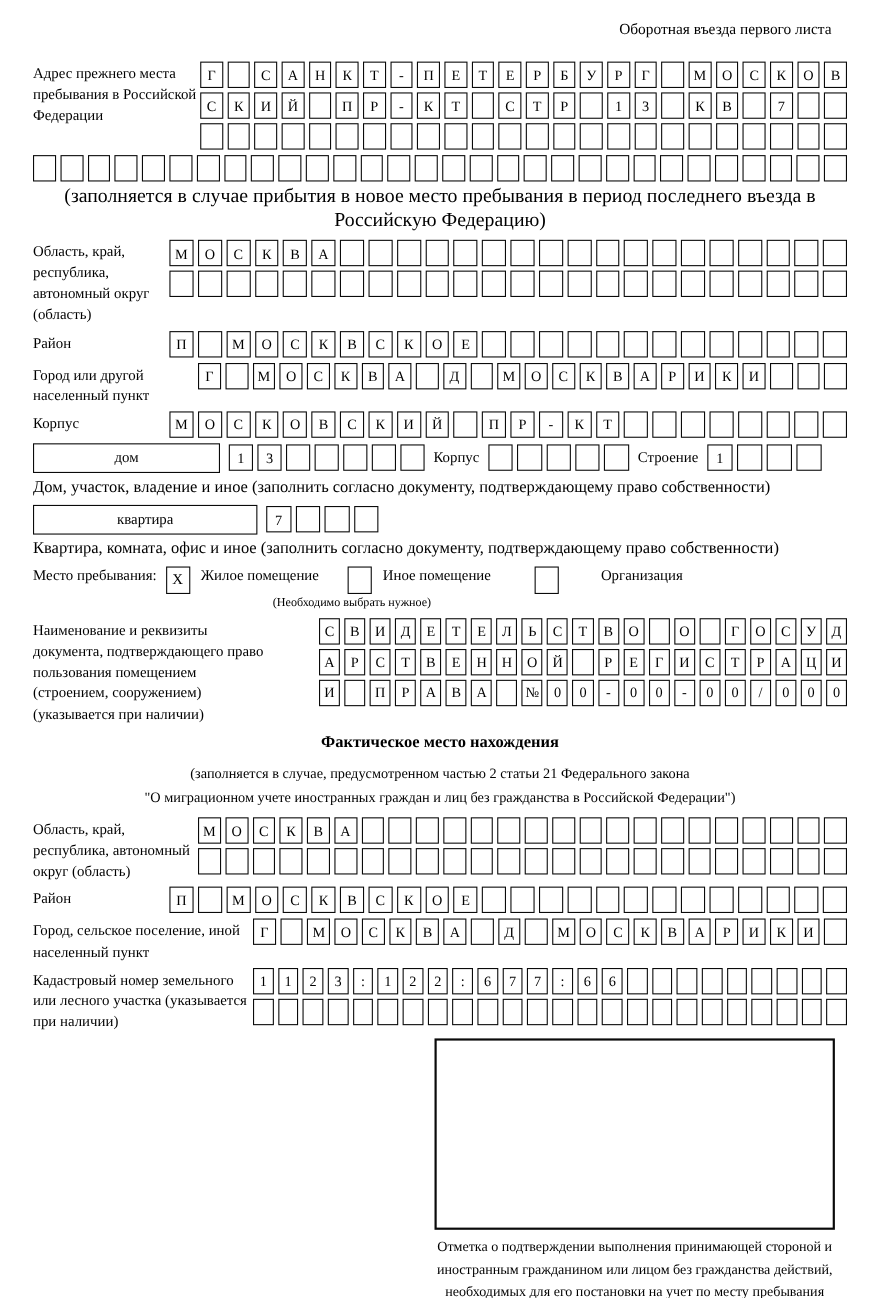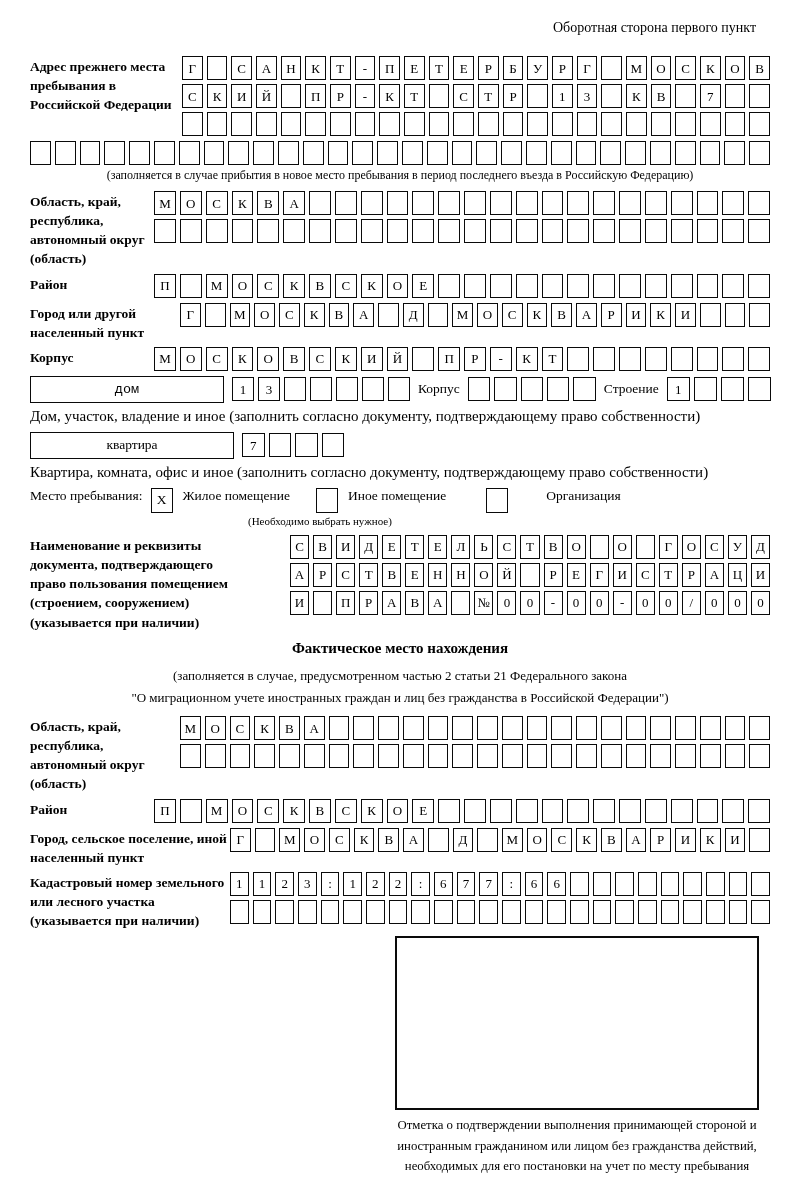--- a/index.html
+++ b/index.html
@@ -3,46 +3,46 @@
 <meta charset="utf-8">
 <style>
   * { box-sizing: border-box; margin: 0; padding: 0; }
   html, body { width: 800px; background: #ffffff; color: #000; }
   body { height: 1180px; overflow: hidden; font-family: "Liberation Serif", "DejaVu Serif", serif; }
   .page { padding: 12px 30px 0 30px; }
 
   .header-note { text-align: right; font-size: 14px; padding-right: 14px; margin: 8px 0 20px; }
 
   .form-row { display: flex; align-items: flex-start; margin-bottom: 5px; }
-  .form-label { font-size: 13.5px; line-height: 1.42; padding-top: 1px; flex: none; font-weight: bold; }
+  .form-label { font-size: 13.5px; line-height: 1.42; padding-top: 1px; flex: none; }
   .lbl-w122 { width: 124px; }
   .lbl-w148 { width: 150px; }
   .lbl-w150 { width: 152px; }
   .lbl-w198 { width: 200px; }
   .lbl-w218 { width: 220px; }
 
   .boxcol { flex: 1; display: flex; flex-direction: column; gap: 4px; min-width: 0; }
   .boxrow { display: grid; column-gap: 4px; }
   .cell {
     border: 1.5px solid #0a0a0a; height: 24px; min-width: 0;
     display: flex; align-items: center; justify-content: center;
     font-size: 13px; line-height: 1; background: #fff;
   }
   .fullrow { margin: 5px 0 3px; }
 
-  .note-c { font-size: 12px; text-align: center; margin: 3px 0 8px; }
+  .note-c { font-size: 18px; text-align: center; margin: 3px 0 8px; }
   .note-l { font-size: 15px; text-align: left; margin: 3px 0 7px; }
   .sec-title { text-align: center; font-weight: bold; font-size: 15px; margin: 8px 0 9px; }
 
   .inline-row { display: flex; align-items: center; gap: 8px; margin-bottom: 5px; }
   .field-rect {
     border: 1.5px solid #0a0a0a; height: 27px; display: flex;
     align-items: center; justify-content: center; font-size: 13.5px; flex: none;
   }
-  .w170 { width: 194px; font-family: Liberation Mono, monospace; } .w186 { width: 204px; }
+  .w170 { width: 170px; } .w186 { width: 204px; }
   .g178 { width: 178px; flex: none; } .g126 { width: 128px; flex: none; }
   .g104 { width: 104px; flex: none; } .g100 { width: 102px; flex: none; }
   .inline-label { font-size: 13.5px; flex: none; }
 
   .chk-row { display: flex; margin: 6px 0 2px; font-size: 13.5px; }
   .chk {
     border: 1.5px solid #0a0a0a; width: 22px; height: 25px; flex: none;
     display: flex; align-items: center; justify-content: center; font-size: 13.5px;
     margin: 0 10px 0 8px;
   }
@@ -54,21 +54,21 @@
 
   .stamp-wrap { width: 364px; margin-left: auto; margin-right: 11px; margin-top: 6px; }
   .stamp-box { border: 2px solid #0a0a0a; height: 174px; background: #fff; }
   .stamp-note { font-size: 12.8px; text-align: center; line-height: 1.6; margin-top: 5px; } .mb8 { margin-bottom: 8px; } .mt6 { margin-top: 6px; gap: 40px; }
 </style>
 </head>
 <body>
 
 <div class="page">
 
-  <div class="header-note">Оборотная сторона первого пункт</div>
+  <div class="header-note">Оборотная въезда первого листа</div>
 
   <div class="form-row">
     <div class="form-label lbl-w150">Адрес прежнего места пребывания в Российской Федерации</div>
     <div class="boxcol">
       <div class="boxrow" style="grid-template-columns: repeat(24, 1fr);">
           <div class="cell">Г</div>
           <div class="cell"></div>
           <div class="cell">С</div>
           <div class="cell">А</div>
           <div class="cell">Н</div>

